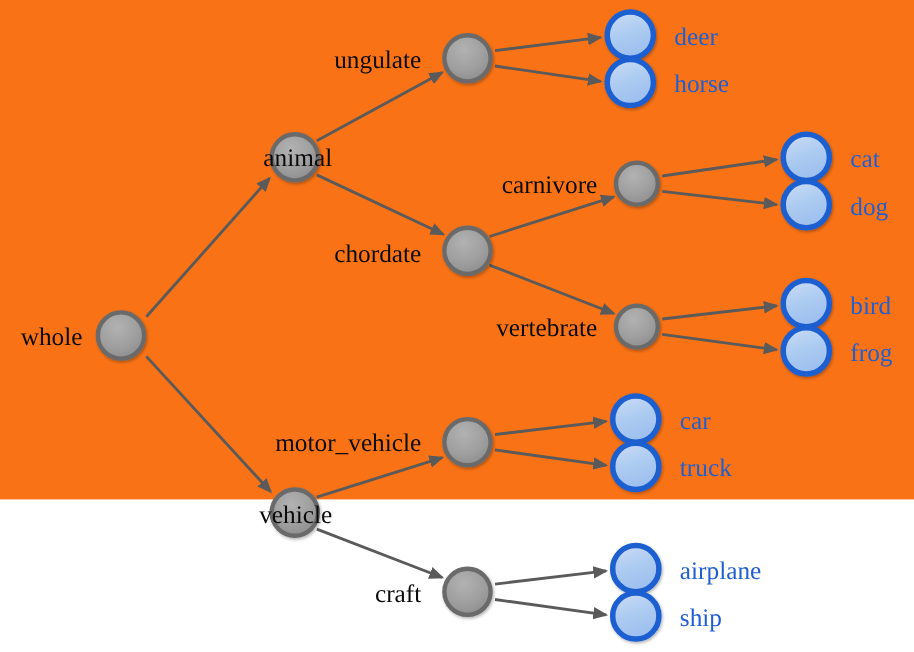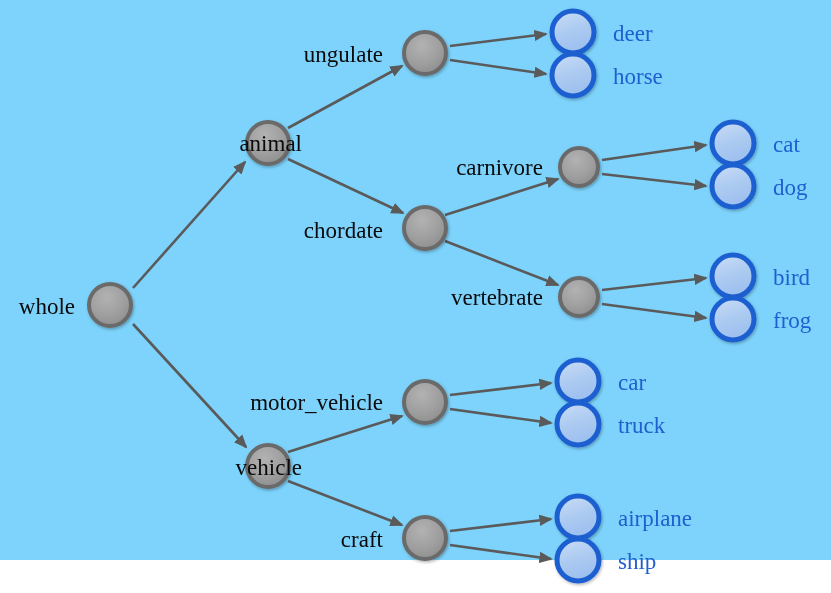--- a/index.html
+++ b/index.html
@@ -9,22 +9,22 @@
   }
   body {
     width: 831px;
     height: 593px;
     overflow: hidden;
     font-family: "Liberation Serif", "DejaVu Serif", serif;
   }
   #diagram-root {
     position: relative;
     width: 831px;
-    height: 560px;
-    background: #7dd3fc;
+    height: 454px;
+    background: #f97316;
   }
   svg#tree-svg {
     position: absolute;
     top: 0;
     left: 0;
     width: 831px;
     height: 593px;
     display: block;
   }
   .edge-label {

